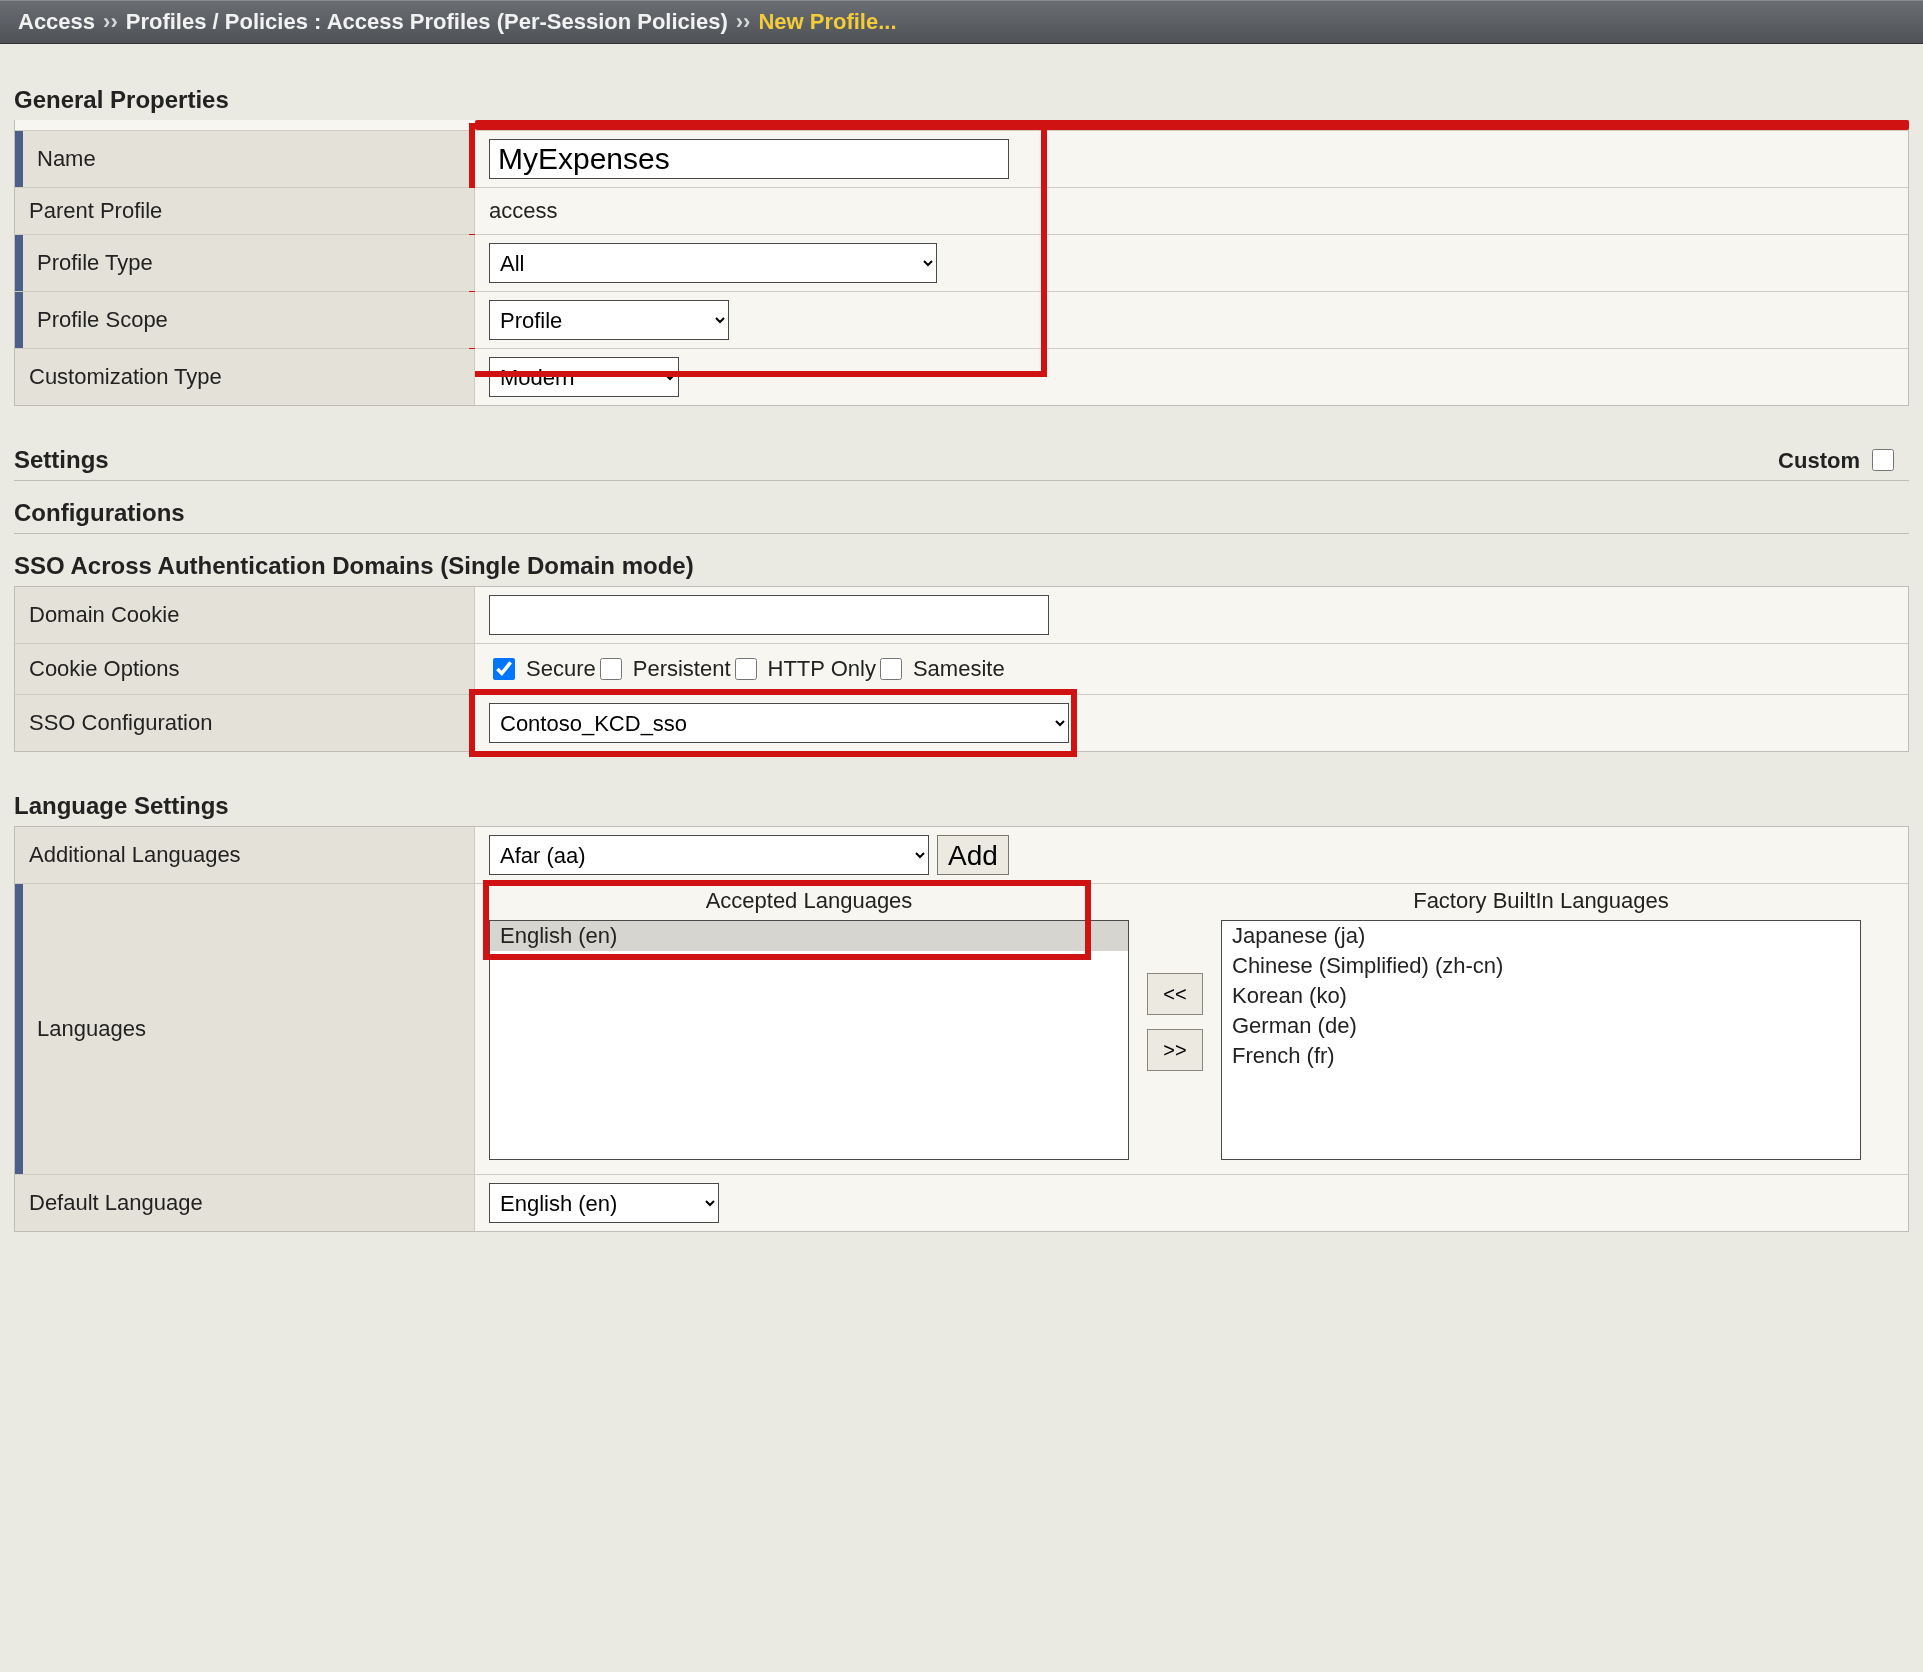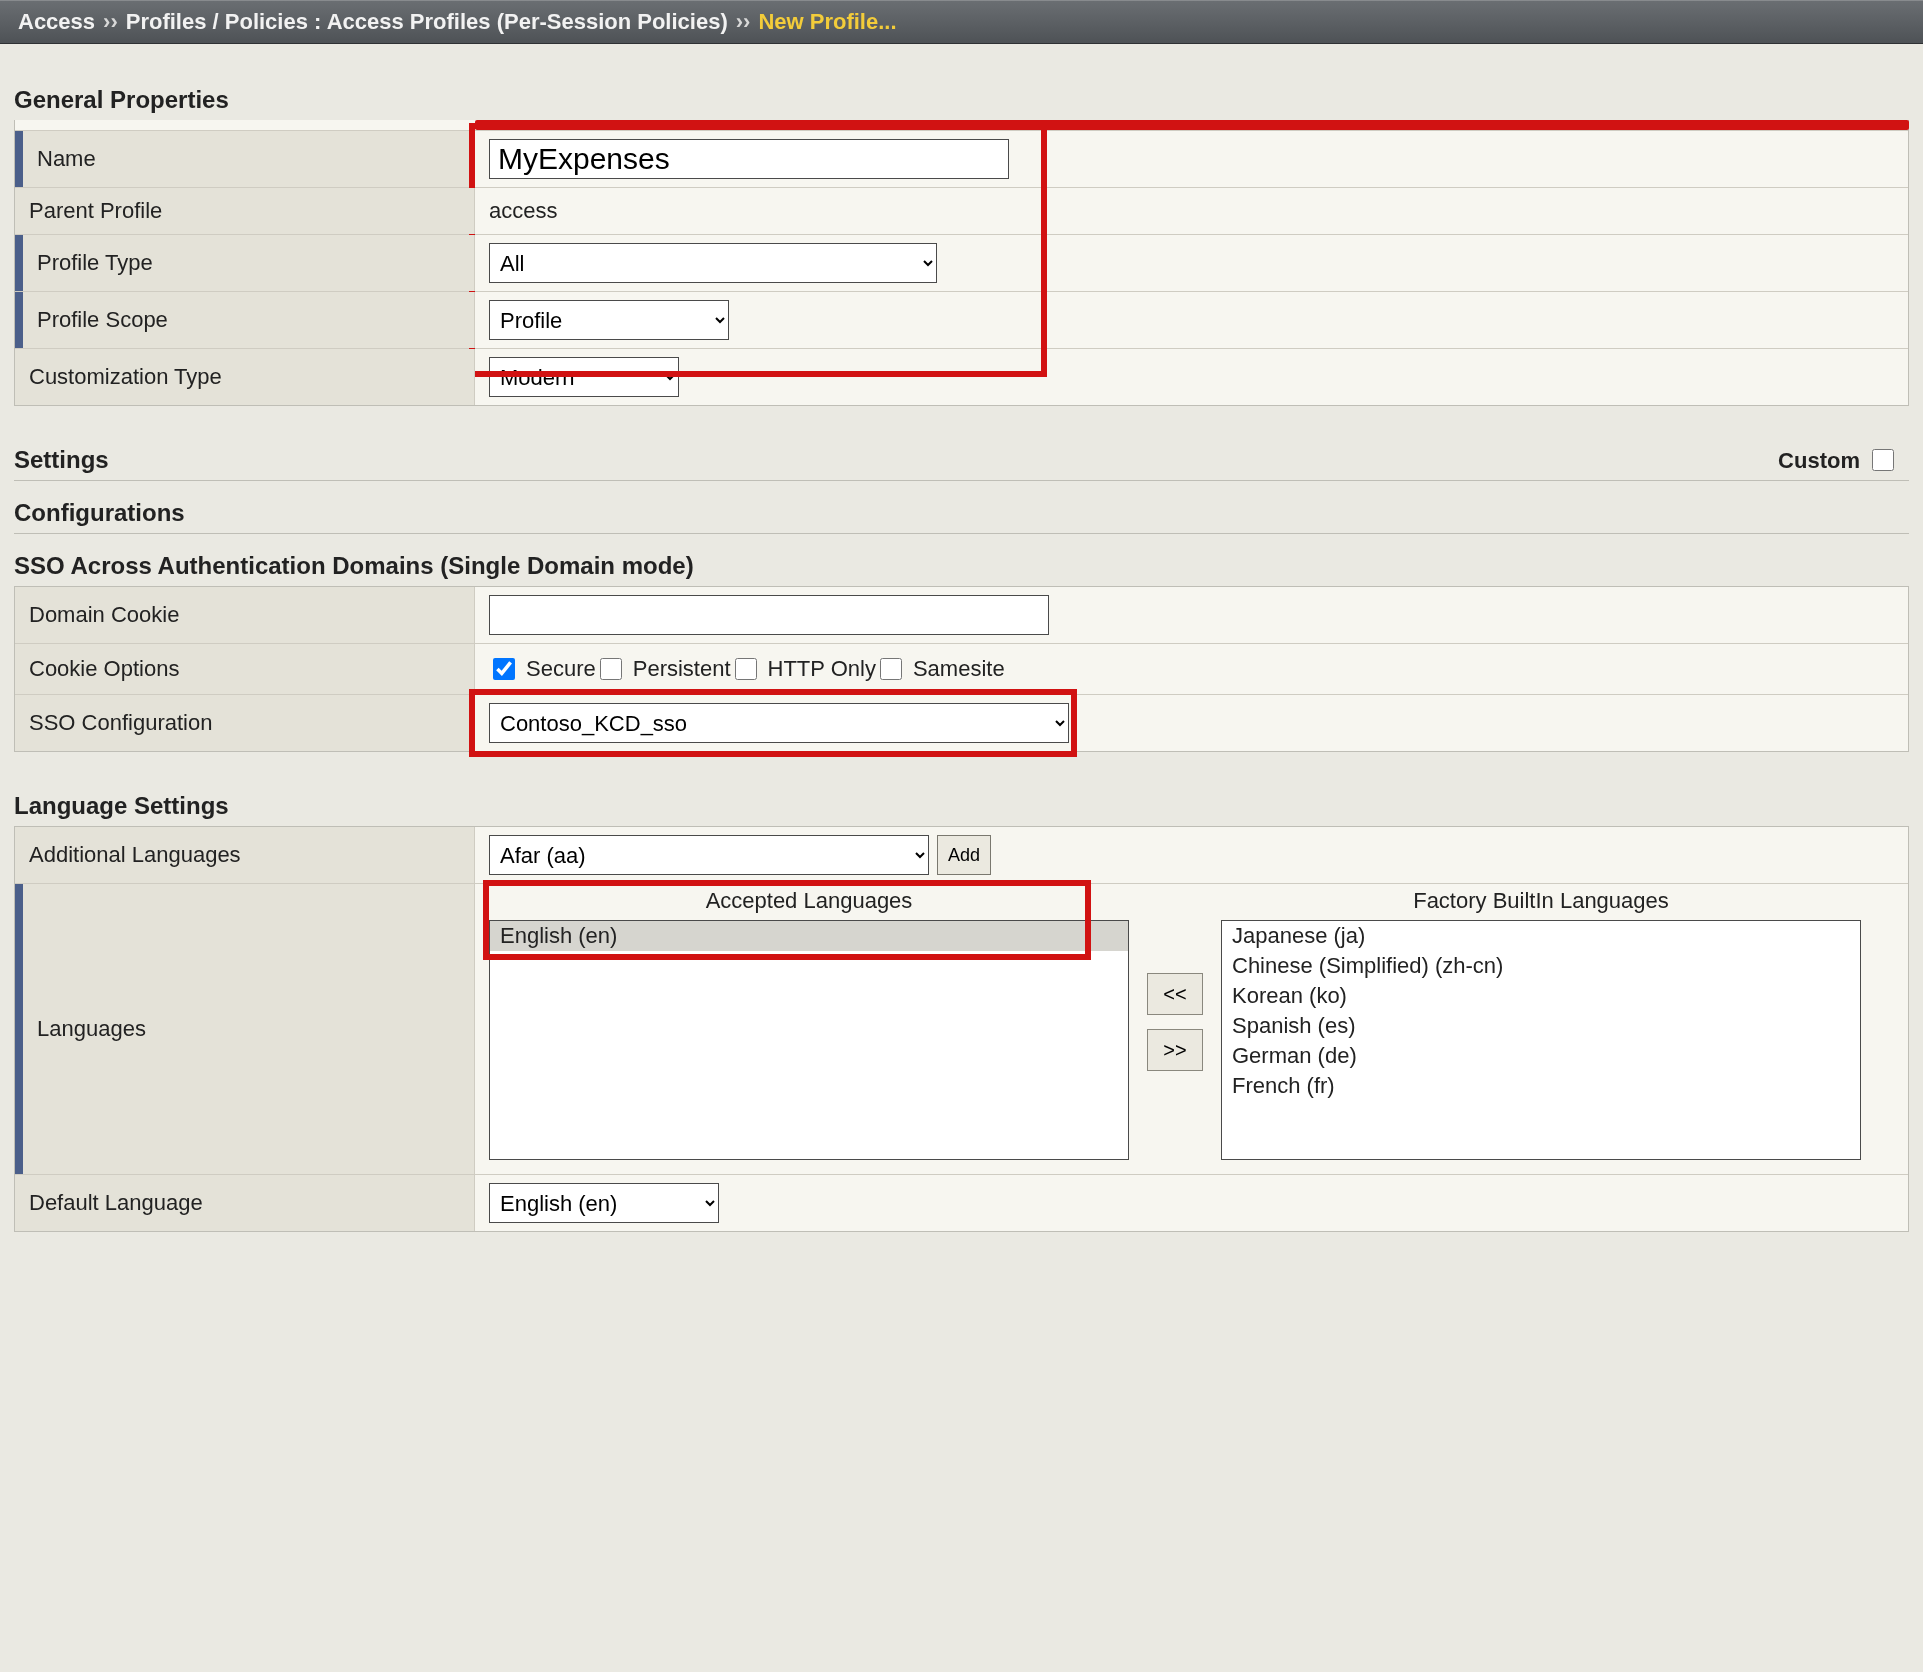--- a/index.html
+++ b/index.html
@@ -81,21 +81,21 @@
     height: 40px;
   }
   select.sel {
     font-size: 22px;
     padding: 4px 6px;
     border: 1px solid #4a4a4a;
     background: #fff;
     height: 40px;
   }
   button.btn {
-    font-size: 18px;
+    font-size: 28px;
     border: 1px solid #7a786f;
     background: #ebe9e0;
     padding: 4px 10px;
     height: 40px;
     cursor: pointer;
   }
   .ckrow { display: flex; align-items: center; gap: 8px; height: 34px;}
   .ckrow input[type="checkbox"]{ width:22px; height:22px; }
   .col-stack { display: flex; flex-direction: row; }
   .lang-area { display:flex; align-items:flex-start; gap: 18px; width:100%; }
@@ -272,21 +272,20 @@
           <div class="move-btns">
             <button>&lt;&lt;</button>
             <button>&gt;&gt;</button>
           </div>
           <div class="lang-col">
             <div class="lang-head">Factory BuiltIn Languages</div>
             <div class="listbox" id="factory-list">
                 <div class="opt">Japanese (ja)</div>
                 <div class="opt">Chinese (Simplified) (zh-cn)</div>
                 <div class="opt">Korean (ko)</div>
-                <div class="opt">Spanish (es)</div>
                 <div class="opt">German (de)</div>
                 <div class="opt">French (fr)</div>
               </div>
           </div>
         </div>
       </div>
     </div>
     <div class="row">
       <div class="cell-label">
           <span>Default Language</span>

